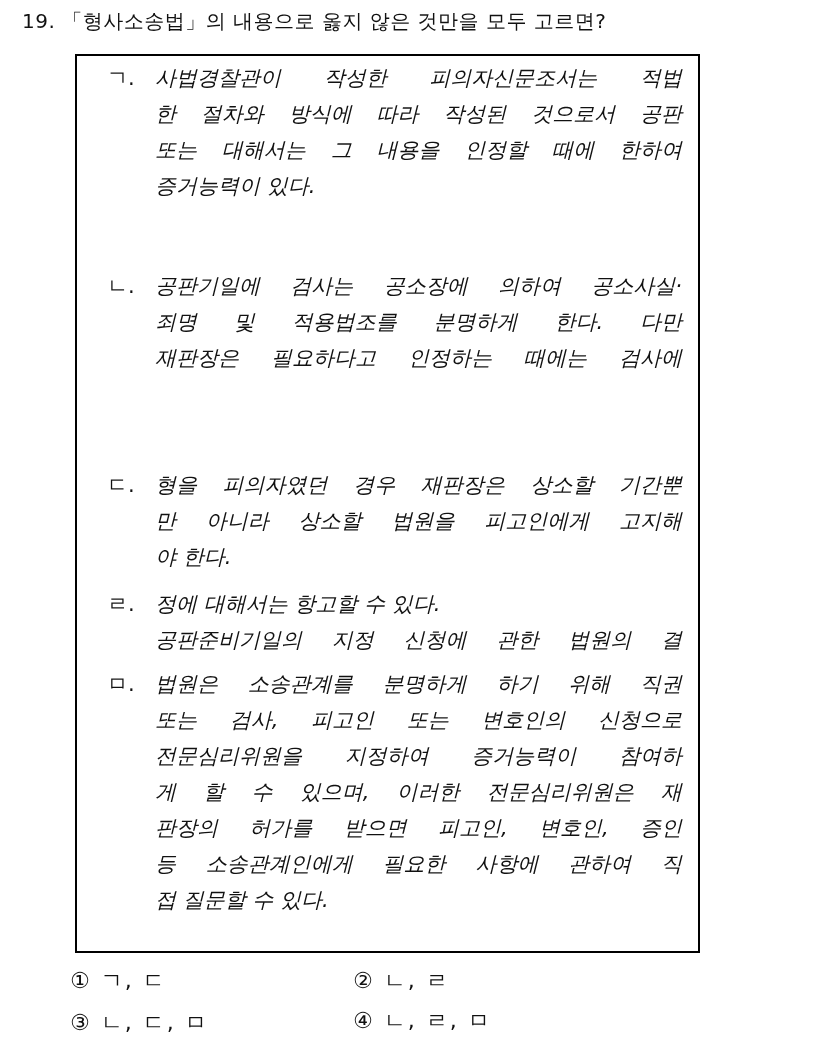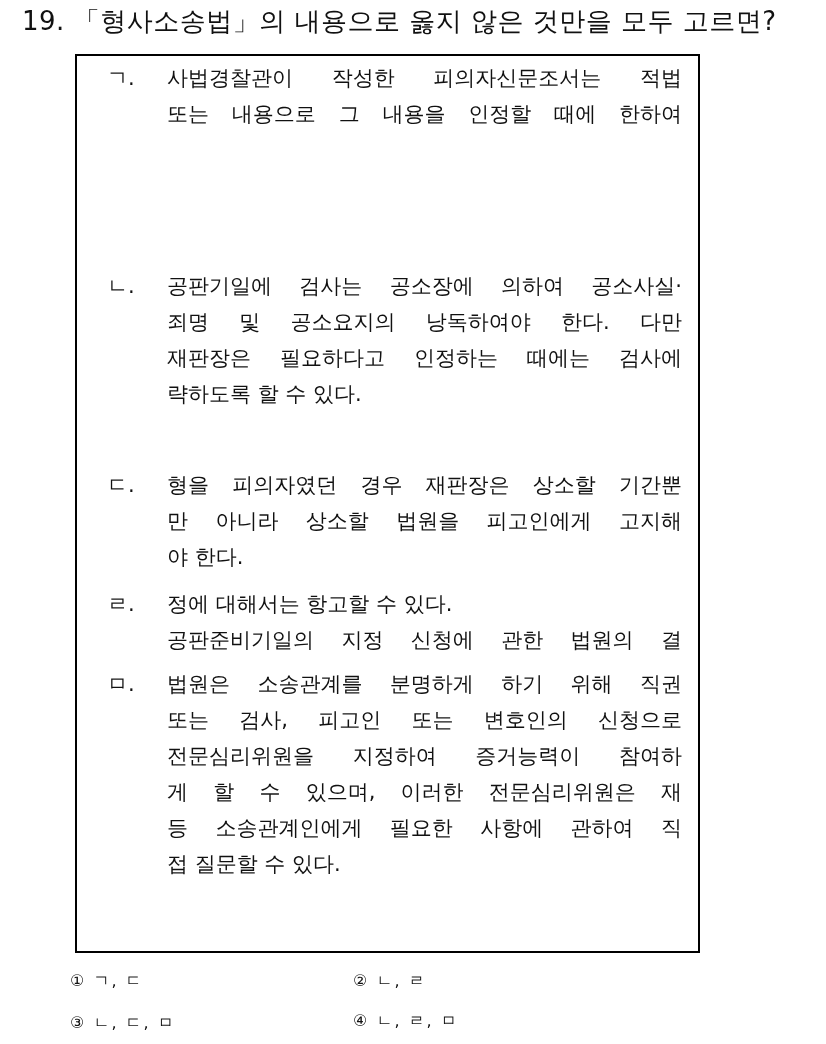--- a/index.html
+++ b/index.html
@@ -3,74 +3,75 @@
 <meta charset="utf-8">
 <style>
   html, body { margin: 0; padding: 0; background: #ffffff; }
   body {
     width: 826px; height: 1044px; position: relative; overflow: hidden;
     font-family: "DejaVu Sans", "Liberation Sans", sans-serif;
     color: #111111;
   }
   .question {
     position: absolute; left: 22px; top: 6px;
-    font-size: 26px; line-height: 30px; white-space: nowrap;
+    font-size: 20px; line-height: 30px; white-space: nowrap;
     letter-spacing: 0.5px;
   }
   .box {
     position: absolute; left: 75px; top: 54px;
     width: 621px; height: 895px;
     border: 2.5px solid #000;
     box-sizing: content-box;
   }
   .item { position: absolute; left: 30px; width: 575px; }
   .marker {
     position: absolute; left: 0; top: 0; width: 40px;
     font-size: 21px; line-height: 36px;
   }
-  .lines { margin-left: 60px; }
+  .lines { margin-left: 48px; font-style: italic; }
   .line {
     display: block; height: 36px; line-height: 36px;
     font-size: 21px; white-space: nowrap;
     text-align: justify; text-align-last: justify;
   }
   .line.last { text-align-last: left; }
   .choices {
     position: absolute; left: 70px; top: 966px; width: 560px;
   }
   .choice {
-    position: absolute; font-size: 16px; line-height: 30px; white-space: nowrap;
+    position: absolute; font-size: 22px; line-height: 30px; white-space: nowrap;
     letter-spacing: 2px;
   }
 </style>
 </head>
 <body>
 
 <div class="question">
   <span>19.</span>
   <span>「형사소송법」의 내용으로 옳지 않은 것만을 모두 고르면?</span>
 </div>
 
 <div class="box">
 
   <div class="item" style="top:4px;">
     <span class="marker">ㄱ.</span>
     <div class="lines">
       <span class="line">사법경찰관이 작성한 피의자신문조서는 적법</span>
-      <span class="line">또는 내용으로 그 내용을 인정할 때에 한하여</span>
+      <span class="line">한 절차와 방식에 따라 작성된 것으로서 공판</span>
+      <span class="line">또는 대해서는 그 내용을 인정할 때에 한하여</span>
+      <span class="line last">증거능력이 있다.</span>
     </div>
   </div>
 
   <div class="item" style="top:212px;">
     <span class="marker">ㄴ.</span>
     <div class="lines">
       <span class="line">공판기일에 검사는 공소장에 의하여 공소사실·</span>
-      <span class="line">죄명 및 공소요지의 낭독하여야 한다. 다만</span>
+      <span class="line">죄명 및 적용법조를 분명하게 한다. 다만</span>
       <span class="line">재판장은 필요하다고 인정하는 때에는 검사에</span>
-      <span class="line last">략하도록 할 수 있다.</span>
     </div>
   </div>
 
   <div class="item" style="top:411px;">
     <span class="marker">ㄷ.</span>
     <div class="lines">
       <span class="line">형을 피의자였던 경우 재판장은 상소할 기간뿐</span>
       <span class="line">만 아니라 상소할 법원을 피고인에게 고지해</span>
       <span class="line last">야 한다.</span>
     </div>
@@ -84,20 +85,21 @@
     </div>
   </div>
 
   <div class="item" style="top:610px;">
     <span class="marker">ㅁ.</span>
     <div class="lines">
       <span class="line">법원은 소송관계를 분명하게 하기 위해 직권</span>
       <span class="line">또는 검사, 피고인 또는 변호인의 신청으로</span>
       <span class="line">전문심리위원을 지정하여 증거능력이 참여하</span>
       <span class="line">게 할 수 있으며, 이러한 전문심리위원은 재</span>
+      <span class="line">판장의 허가를 받으면 피고인, 변호인, 증인</span>
       <span class="line">등 소송관계인에게 필요한 사항에 관하여 직</span>
       <span class="line last">접 질문할 수 있다.</span>
     </div>
   </div>
 </div>
 
 <div class="choices">
   <div class="choice" style="left:0; top:0;">
     <span>①</span>
     <span>ㄱ, ㄷ</span>

